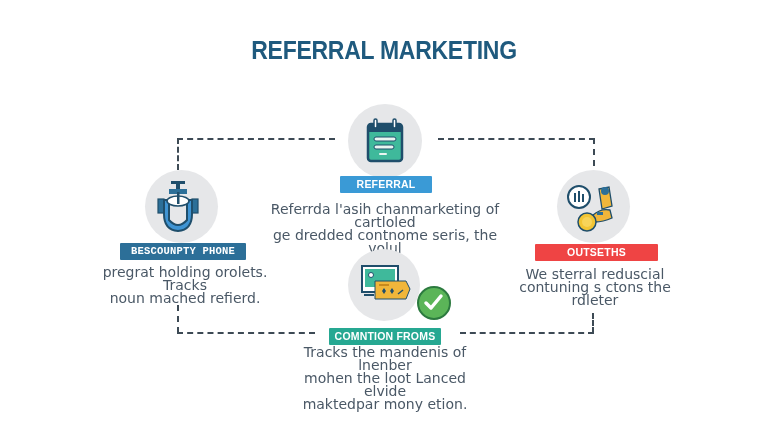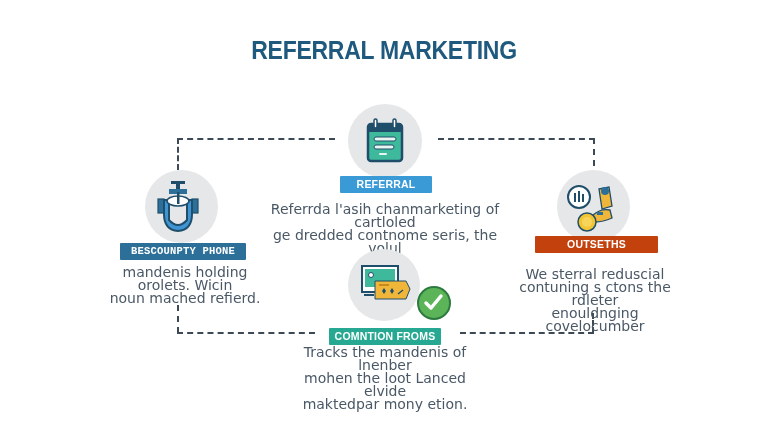--- a/index.html
+++ b/index.html
@@ -71,43 +71,42 @@
     <rect x="24" y="19" width="18" height="5" fill="#2c6f98"></rect>
     <rect x="13" y="29" width="6" height="14" fill="#2c6f98" stroke="#1f4e6b" stroke-width="1.2"></rect>
     <rect x="47" y="29" width="6" height="14" fill="#2c6f98" stroke="#1f4e6b" stroke-width="1.2"></rect>
     <path d="M19 30 L24 30 L24 50 Q33 60 42 50 L42 30 L47 30 L47 44 Q47 60 33 61 Q19 60 19 44 Z" fill="#3f94d3" stroke="#1f4e6b" stroke-width="2"></path>
     <ellipse cx="33" cy="31" rx="11" ry="5" fill="#ffffff" stroke="#1f4e6b" stroke-width="1.6"></ellipse>
     <rect x="32" y="22" width="2.5" height="12" fill="#1f4e6b"></rect>
   </svg>
 </div>
 <div class="label" style="left:120px; top:243px; width:126px; background:#2c6f98;font-family:Liberation Mono, monospace;">BESCOUNPTY PHONE</div>
 <div class="desc" style="left:95px; top:266px; width:180px;">
-  <div>mandenis holding orolets. Wicin</div>
+  <div>pregrat holding orolets. Tracks</div>
   <div>noun mached refierd.</div>
 </div>
 
 <div class="circle" style="left:557px; top:170px; width:73px; height:73px;">
   <svg width="73" height="73" viewBox="0 0 73 73">
     <circle cx="22" cy="27" r="11" fill="#ffffff" stroke="#1f4e6b" stroke-width="2"></circle>
     <rect x="17" y="23" width="2" height="9" fill="#1f4e6b"></rect>
     <rect x="21" y="21" width="2" height="11" fill="#1f4e6b"></rect>
     <rect x="25" y="24" width="2" height="8" fill="#1f4e6b"></rect>
     <path d="M42 19 L52 17 L55 36 L45 39 Z" fill="#f0b63a" stroke="#1f4e6b" stroke-width="1.3"></path>
     <circle cx="48" cy="21" r="4" fill="#2c6f98"></circle>
     <path d="M36 45 Q44 38 53 40 L55 48 Q46 52 38 52 Z" fill="#f0b63a" stroke="#1f4e6b" stroke-width="1.3"></path>
     <rect x="40" y="42" width="6" height="3" fill="#2c6f98"></rect>
     <circle cx="30" cy="52" r="9" fill="#f2c534" stroke="#1f4e6b" stroke-width="1.5"></circle>
     <circle cx="30" cy="52" r="5" fill="#f7d45a"></circle>
   </svg>
 </div>
-<div class="label" style="left:535px; top:236px; width:123px; background:#c2410c;">OUTSETHS</div>
+<div class="label" style="left:535px; top:244px; width:123px; background:#ef4444;">OUTSETHS</div>
 <div class="desc" style="left:500px; top:268px; width:190px;">
   <div>We sterral reduscial</div>
   <div>contuning s ctons the rdleter</div>
-  <div>enouldnging covelocumber</div>
 </div>
 
 <div class="circle" style="left:348px; top:249px; width:72px; height:72px;">
   <svg width="72" height="72" viewBox="0 0 72 72">
     <rect x="14" y="17" width="36" height="26" fill="#ffffff" stroke="#1f4e6b" stroke-width="2"></rect>
     <rect x="17" y="20" width="30" height="18" fill="#3fb99b"></rect>
     <circle cx="23" cy="26" r="2.5" fill="#ffffff" stroke="#1f4e6b" stroke-width="1"></circle>
     <rect x="16" y="45" width="10" height="2" fill="#1f4e6b"></rect>
     <path d="M27 32 L58 32 L62 40 L58 50 L27 50 Z" fill="#f0b63a" stroke="#1f4e6b" stroke-width="1"></path>
     <rect x="31" y="35" width="10" height="2" fill="#c98a1c"></rect>

